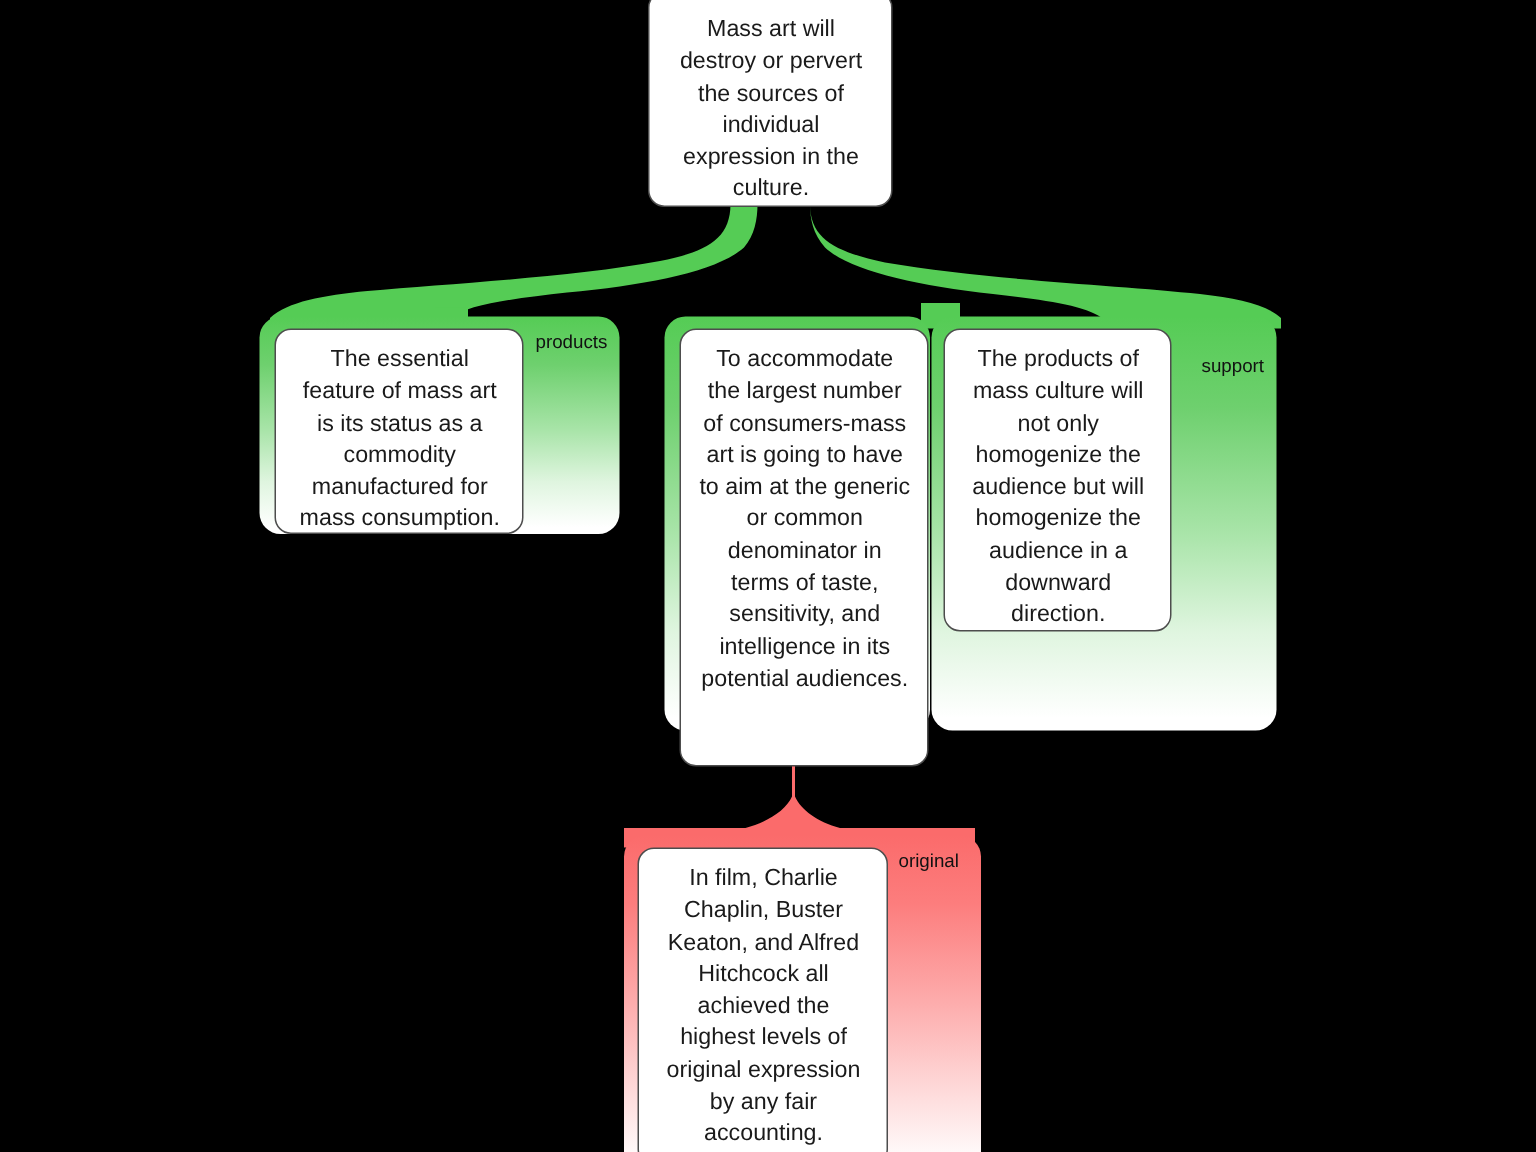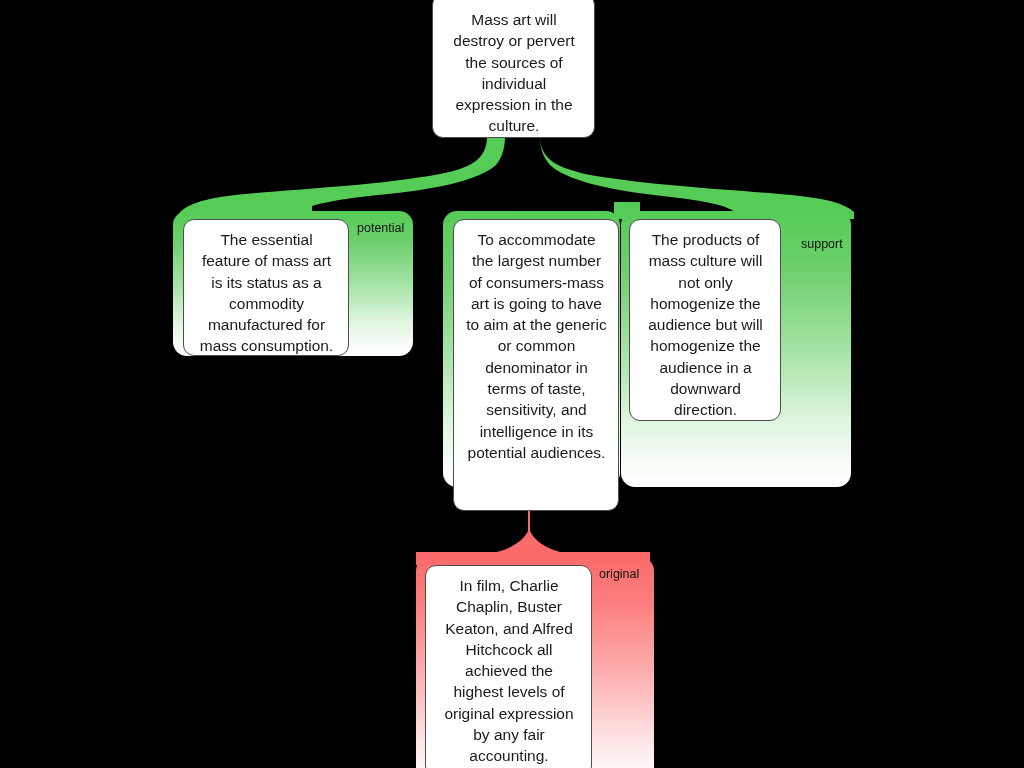--- a/index.html
+++ b/index.html
@@ -146,21 +146,21 @@
              L 530,487 Z" fill="#fb6b6b"></path>
 
     <rect x="521" y="487" width="29" height="6" fill="#fb6b6b"></rect>
 
     <path d="M 290,205 L 312,205 L 312,219 L 290,219 Z" fill="#55cc55"></path>
 
     <path d="M 614,202 L 640,202 L 640,219 L 614,219 Z" fill="#55cc55"></path>
   </svg>
 
   <div class="group-panel support" id="panel-left" style="left:173px; top:211px; width:240px; height:145px;"></div>
-  <div class="group-label" style="left:357px; top:221px;">potential</div>
+  <div class="group-label" style="left:357px; top:221px;">products</div>
 
   <div class="group-panel support" id="panel-mid" style="left:443px; top:211px; width:177px; height:276px;"></div>
 
   <div class="group-panel support" id="panel-right" style="left:621px; top:211px; width:230px; height:276px;"></div>
   <div class="group-label" style="left:801px; top:221px;margin-top:16px;">support</div>
 
   <div class="group-panel oppose" id="panel-oppose" style="left:416px; top:557px; width:238px; height:225px;"></div>
   <div class="group-label" style="left:599px; top:567px;">original</div>
 
   <div class="card" id="card-root">

